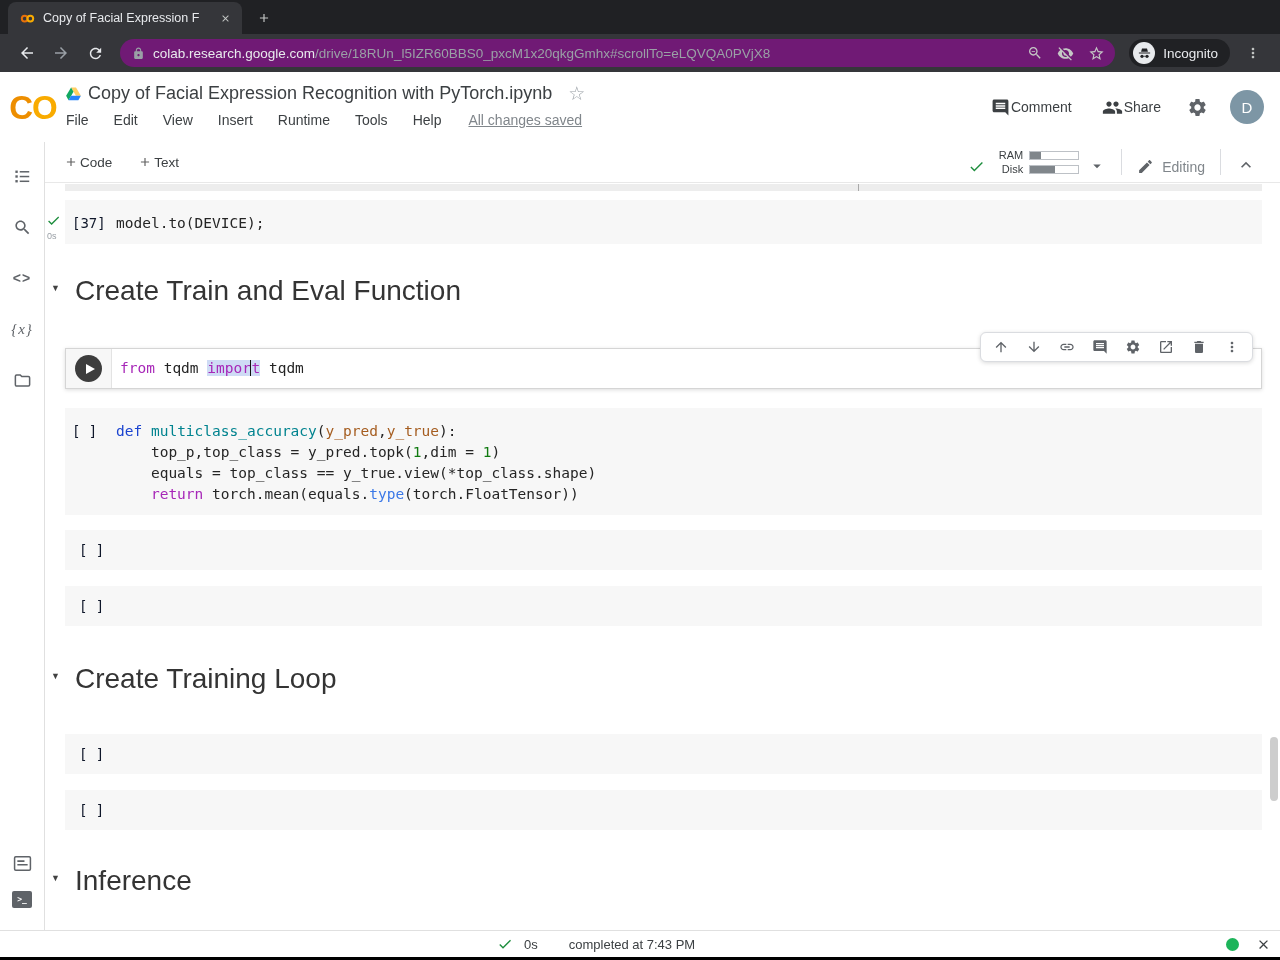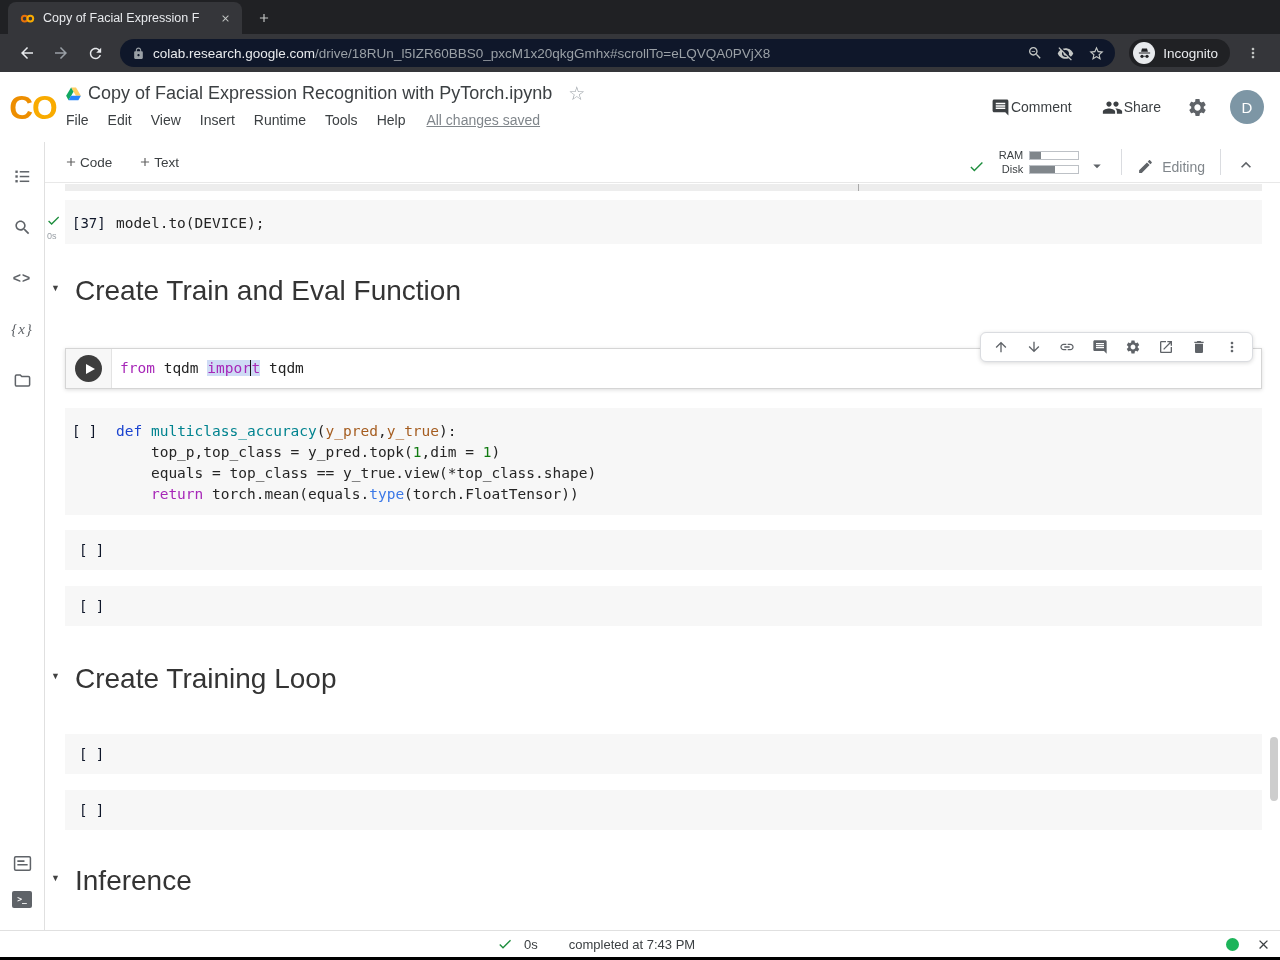--- a/index.html
+++ b/index.html
@@ -11,38 +11,38 @@
   .tabstrip{position:absolute;top:0;left:0;right:0;height:34px;background:#202124;display:flex;align-items:flex-end;}
   .tab{height:32px;width:234px;margin-left:8px;background:#35363a;border-radius:8px 8px 0 0;
        display:flex;align-items:center;padding:0 8px 0 12px;}
   .favicon{display:flex;margin-right:8px;}
   .tabtitle{flex:1;color:#e8eaed;font-size:12.5px;white-space:nowrap;overflow:hidden;}
   .tabclose{display:flex;padding:3px;border-radius:50%;cursor:pointer;}
   .newtab{display:flex;align-items:center;justify-content:center;width:28px;height:28px;margin:0 0 2px 8px;border-radius:50%;}
 
   .navbar{position:absolute;top:34px;left:0;right:0;height:38px;background:#35363a;display:flex;align-items:center;padding:0 10px;}
   .navbtn{display:flex;align-items:center;justify-content:center;width:30px;height:30px;border-radius:50%;margin:0 2px;}
-  .omnibox{flex:1;height:28px;margin:0 8px;background:#0f172a;border-radius:14px;display:flex;align-items:center;padding:0 10px 0 12px;}
+  .omnibox{flex:1;height:28px;margin:0 8px;background:#701a75;border-radius:14px;display:flex;align-items:center;padding:0 10px 0 12px;}
   .urlhost{color:#e8eaed;font-size:13.5px;margin-left:8px;white-space:nowrap;}
   .urlpath{color:#9aa0a6;font-size:13.5px;white-space:nowrap;overflow:hidden;flex:1;}
   .oicon{display:flex;margin-left:14px;}
   .incognito{display:flex;align-items:center;height:28px;background:#202124;border-radius:14px;padding:0 12px 0 4px;margin:0 6px;}
   .inctext{color:#e8eaed;font-size:13.5px;margin-left:8px;}
   .incog-circle{width:22px;height:22px;border-radius:50%;background:#e8eaed;display:flex;align-items:center;justify-content:center;}
 
   
   .colabheader{position:absolute;top:72px;left:0;right:0;height:70px;background:#fff;display:flex;}
   .logo{width:66px;display:flex;align-items:center;justify-content:center;font-size:33px;font-weight:700;letter-spacing:-1px;padding-top:2px;}
   .logo .lc{color:var(--logo-orange-dark);}
   .logo .lo{color:var(--logo-orange);}
   .titleblock{padding-top:10px;}
   .titlerow{display:flex;align-items:center;}
   .doctitle{font-size:18px;color:#3c4043;margin-left:7px;}
   .titlestar{margin-left:16px;color:#9aa0a6;font-size:19px;}
-  .menurow{display:flex;gap:19px;margin-top:7px;font-size:14px;color:#3c4043;}
+  .menurow{display:flex;gap:25px;margin-top:7px;font-size:14px;color:#3c4043;}
   .menurow span{cursor:pointer;}
   .savestatus{color:#80868b;text-decoration:underline;margin-left:2px;}
   .headright{position:absolute;right:0;top:72px;height:70px;display:flex;align-items:center;padding-right:16px;}
   .hbtn{display:flex;align-items:center;gap:1px;font-size:14px;color:#3c4043;margin-left:30px;cursor:pointer;}
   .gearbtn{margin-left:26px;display:flex;}
   .avatar{width:34px;height:34px;border-radius:50%;background:var(--avatar-bg);color:#fff;display:flex;align-items:center;justify-content:center;font-size:15px;margin-left:22px;}
 
   
   .ntoolbar{position:absolute;left:45px;right:0;top:142px;height:41px;background:#fff;border-bottom:1px solid #e8e8e8;display:flex;align-items:center;padding-left:19px;}
   .tbbtn{display:flex;align-items:center;gap:2px;font-size:13.5px;color:#3c4043;margin-right:26px;cursor:pointer;}

